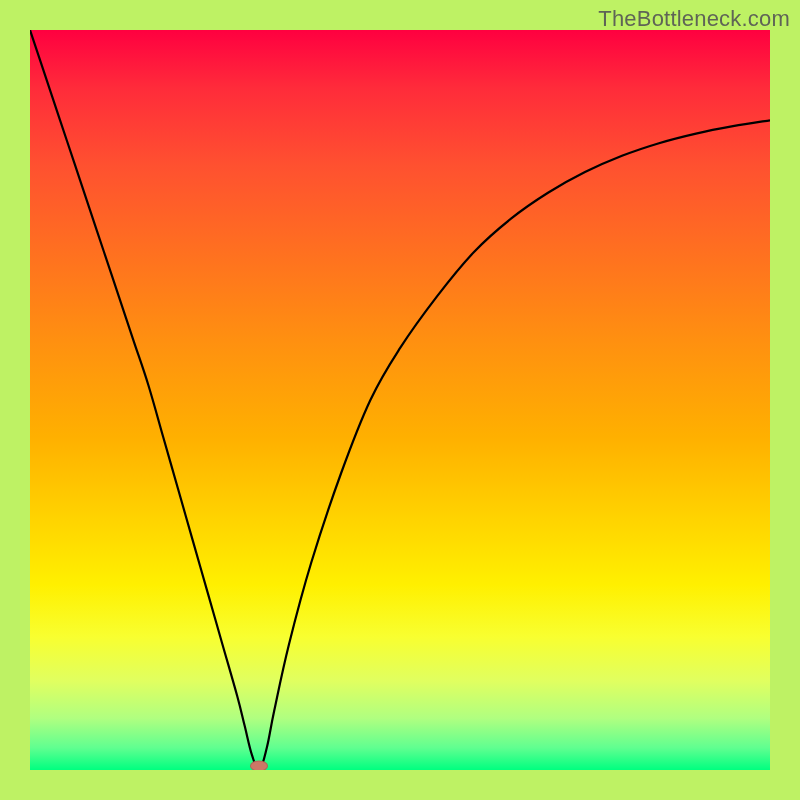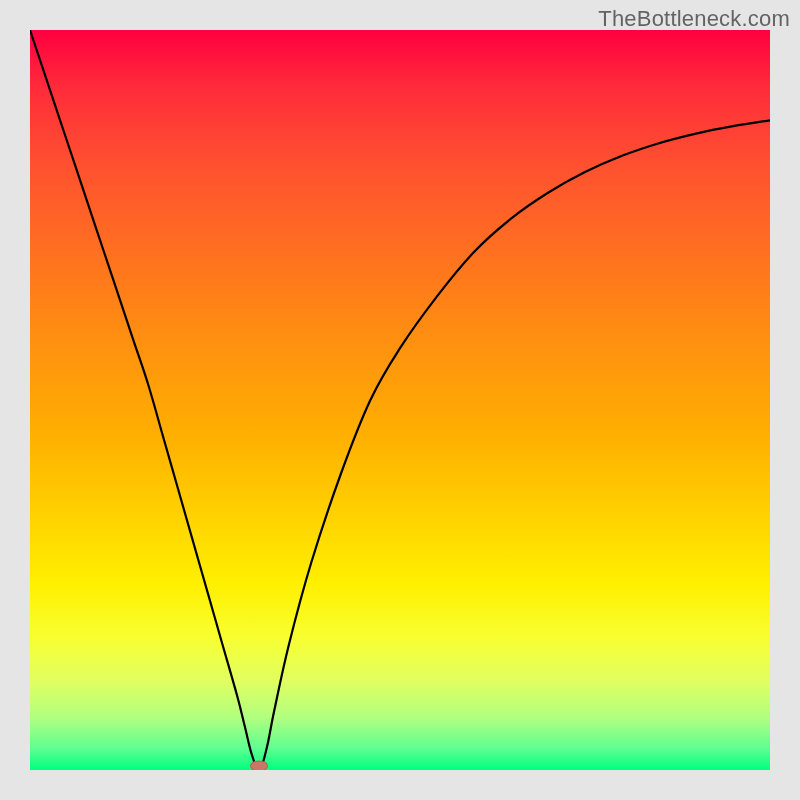--- a/index.html
+++ b/index.html
@@ -8,21 +8,21 @@
     width: 800px;
     height: 800px;
     overflow: hidden;
     background: #fff;
     font-family: Arial, Helvetica, sans-serif;
   }
   .container {
     position: relative;
     width: 800px;
     height: 800px;
-    background: #e5e5e5;
+    background: #bef264;
   }
   .plot-area {
     position: absolute;
     left: 30px;
     top: 30px;
     width: 740px;
     height: 740px;
     overflow: hidden;
   }
   .gradient-bg {

